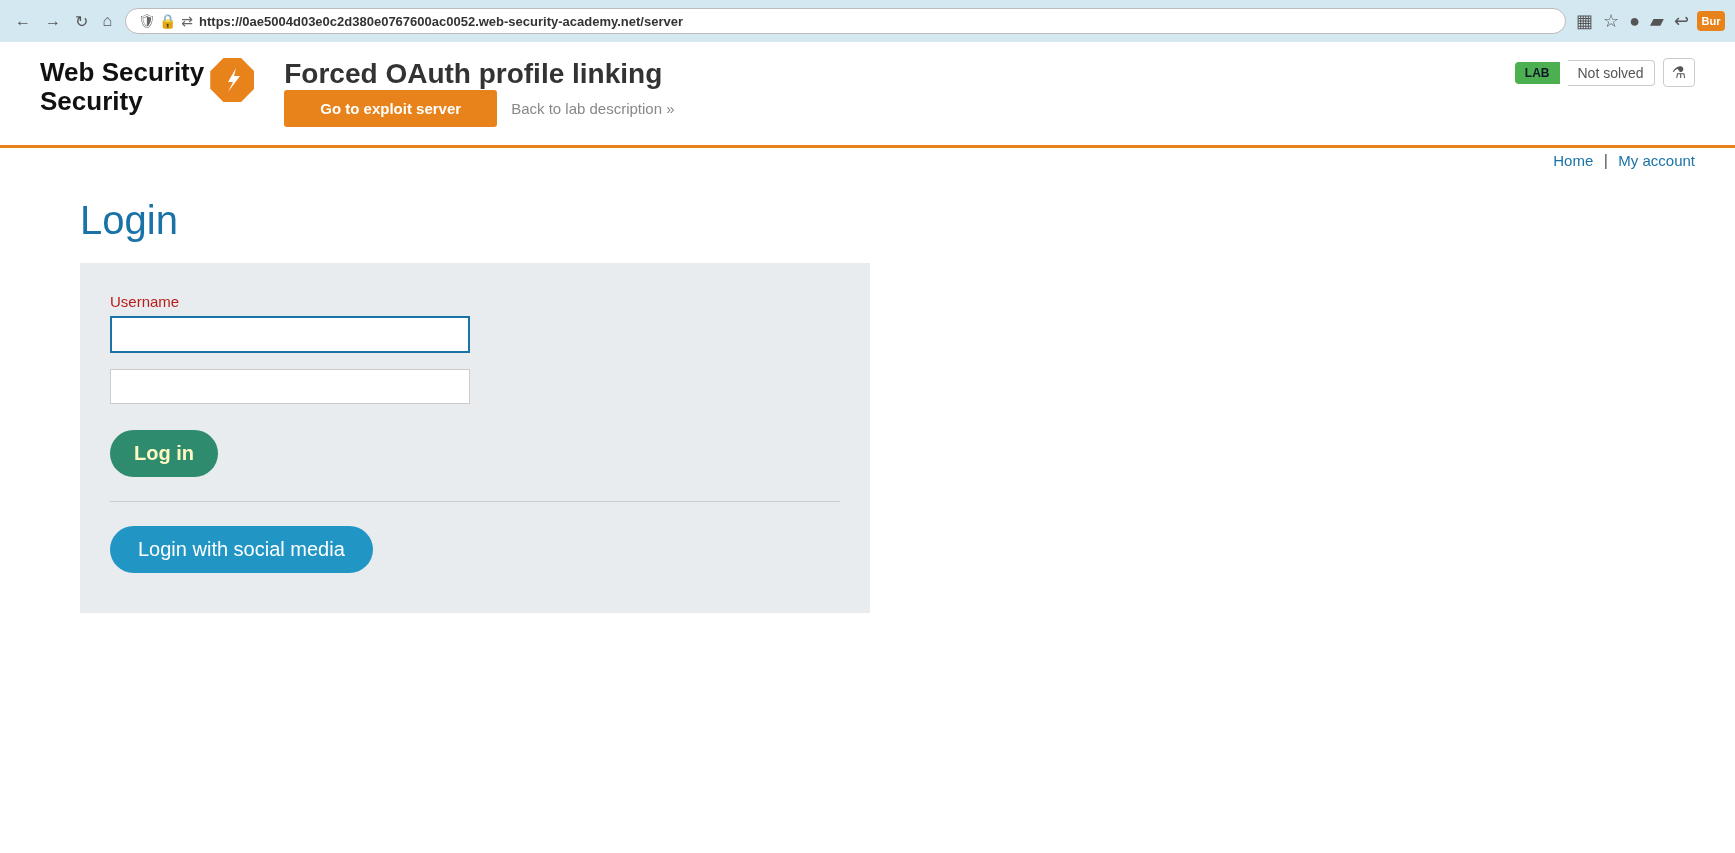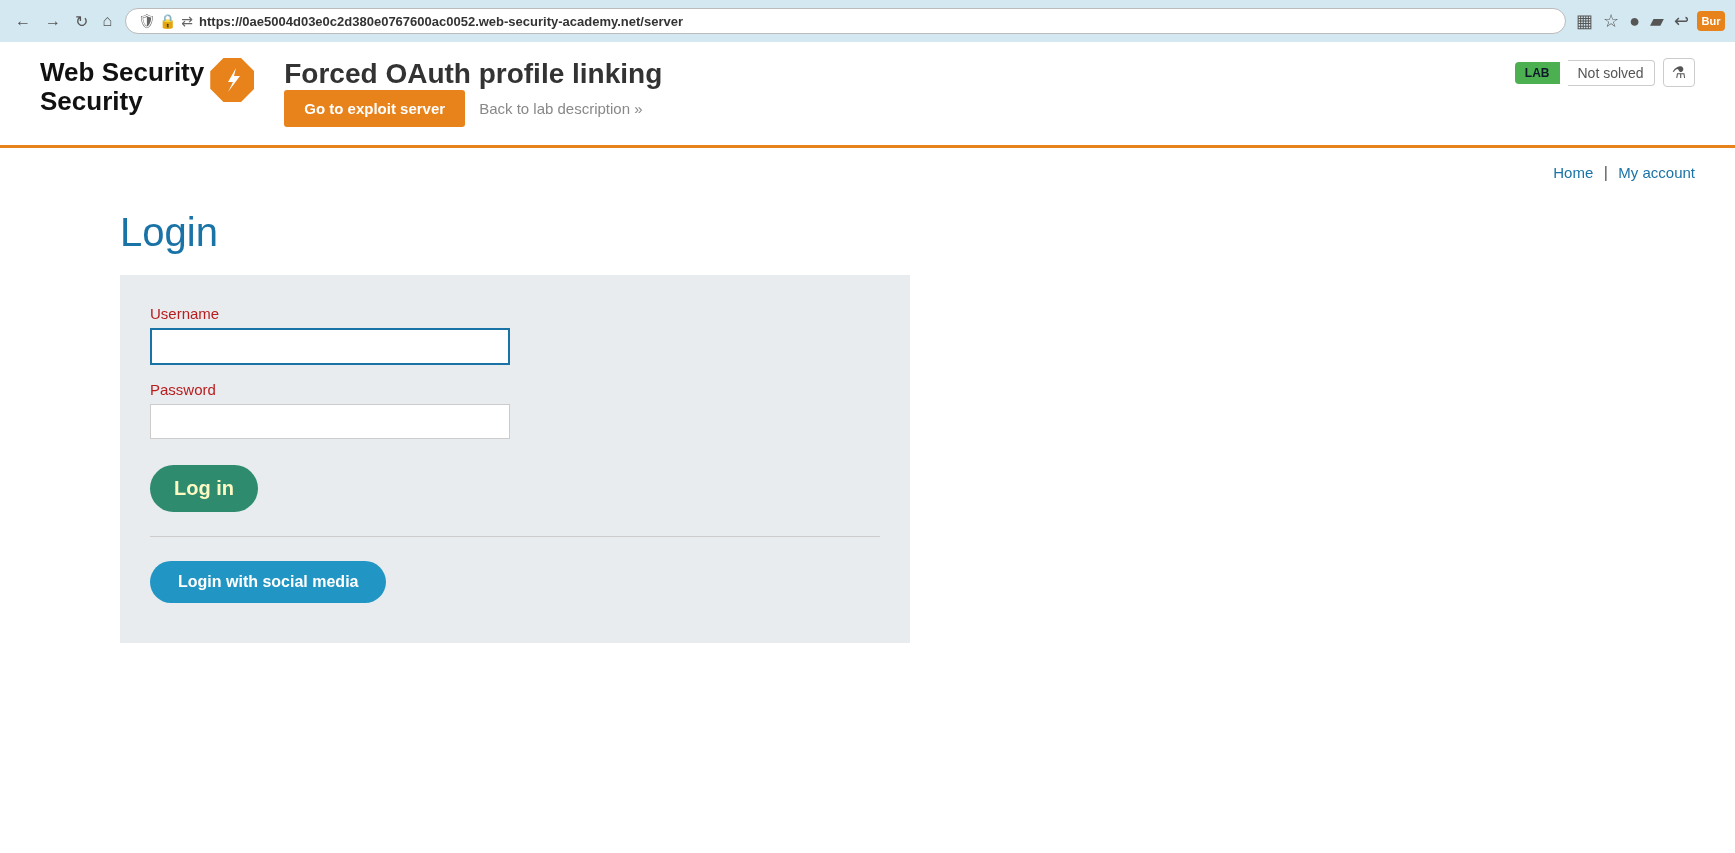--- a/index.html
+++ b/index.html
@@ -71,21 +71,21 @@
       display: flex; align-items: center; justify-content: center;
     }
 
     .lab-title-area { flex: 1; padding-left: 30px; }
     .lab-title { font-size: 28px; font-weight: 600; color: #333; }
     .lab-actions { display: flex; align-items: center; gap: 14px; }
     .exploit-btn {
       background: #e8821a;
       color: #fff;
       border: none;
-      padding: 10px 20px;
+      padding: 10px 36px;
       font-size: 15px;
       font-weight: bold;
       cursor: pointer;
       border-radius: 3px;
     }
     .back-link { color: #888; font-size: 15px; cursor: pointer; text-decoration: none; }
 
     .lab-status-area { display: flex; align-items: center; gap: 8px; }
     .lab-badge {
       background: #4caf50;
@@ -116,32 +116,32 @@
     
     .orange-divider {
       height: 3px;
       background: #e8821a;
       margin-top: 18px;
     }
 
     
     .page-nav {
       text-align: right;
-      padding: 16px 40px 8px 40px;
+      padding: 4px 40px 8px 40px;
     }
     .page-nav a {
       color: #1a73a7;
       font-size: 15px;
       text-decoration: none;
     }
     .page-nav .separator { color: #555; margin: 0 6px; }
 
     
     .main-content {
-      padding: 20px 40px 40px 120px;
+      padding: 20px 40px 40px 80px;
     }
     .login-heading {
       font-size: 40px;
       color: #1a73a7;
       font-weight: 400;
       margin-bottom: 20px;
     }
     .login-form-box {
       background: #e8ecef;
       padding: 30px 30px 40px 30px;
@@ -174,22 +174,22 @@
     .divider-line {
       border: none;
       border-top: 1px solid #ccc;
       margin: 24px 0;
     }
     .social-login-btn {
       background: #2196c4;
       color: #fff;
       border: none;
       padding: 12px 28px;
-      font-size: 16px;
-      font-weight: bold;
+      font-size: 20px;
+      font-weight: normal;
       cursor: pointer;
       border-radius: 25px;
     }
   </style>
 </head>
 <body>
 
 <div class="browser-chrome">
   <div class="nav-buttons">
     <button class="nav-btn">←</button>
@@ -257,21 +257,20 @@
 
 <div class="main-content">
   <h1 class="login-heading">Login</h1>
 
   <div class="login-form-box">
     <div class="form-group">
       <label class="form-label">Username</label>
       <input class="form-input" type="text" style="">
     </div>
     <div class="form-group">
-      <label class="form-label">Password</label>
       <input class="form-input no-focus-border" type="password" style="">
     </div>
     <button class="login-btn">Log in</button>
 
     <hr class="divider-line">
 
     <button class="social-login-btn">Login with social media</button>
   </div>
 </div>
 

